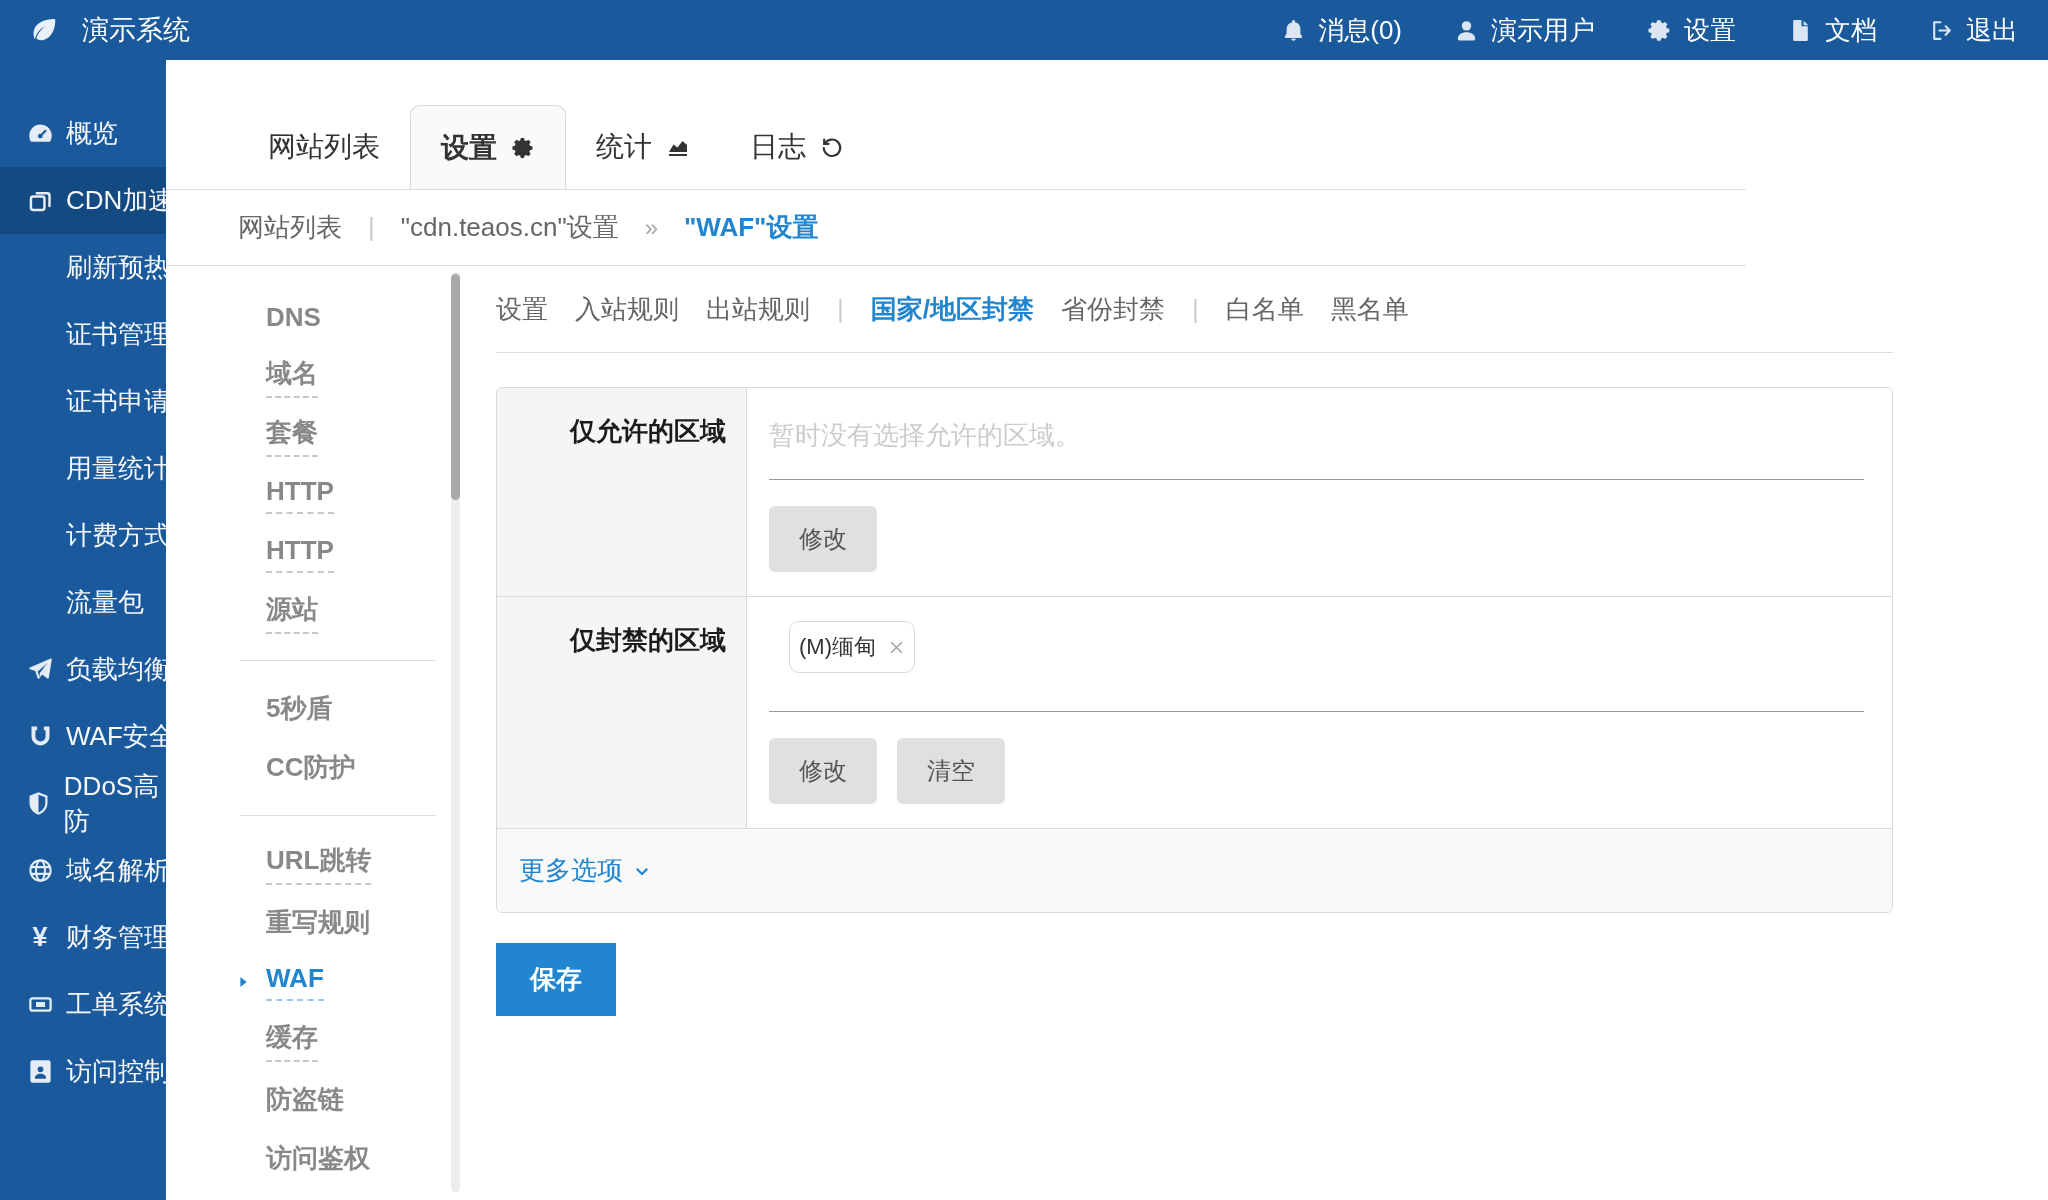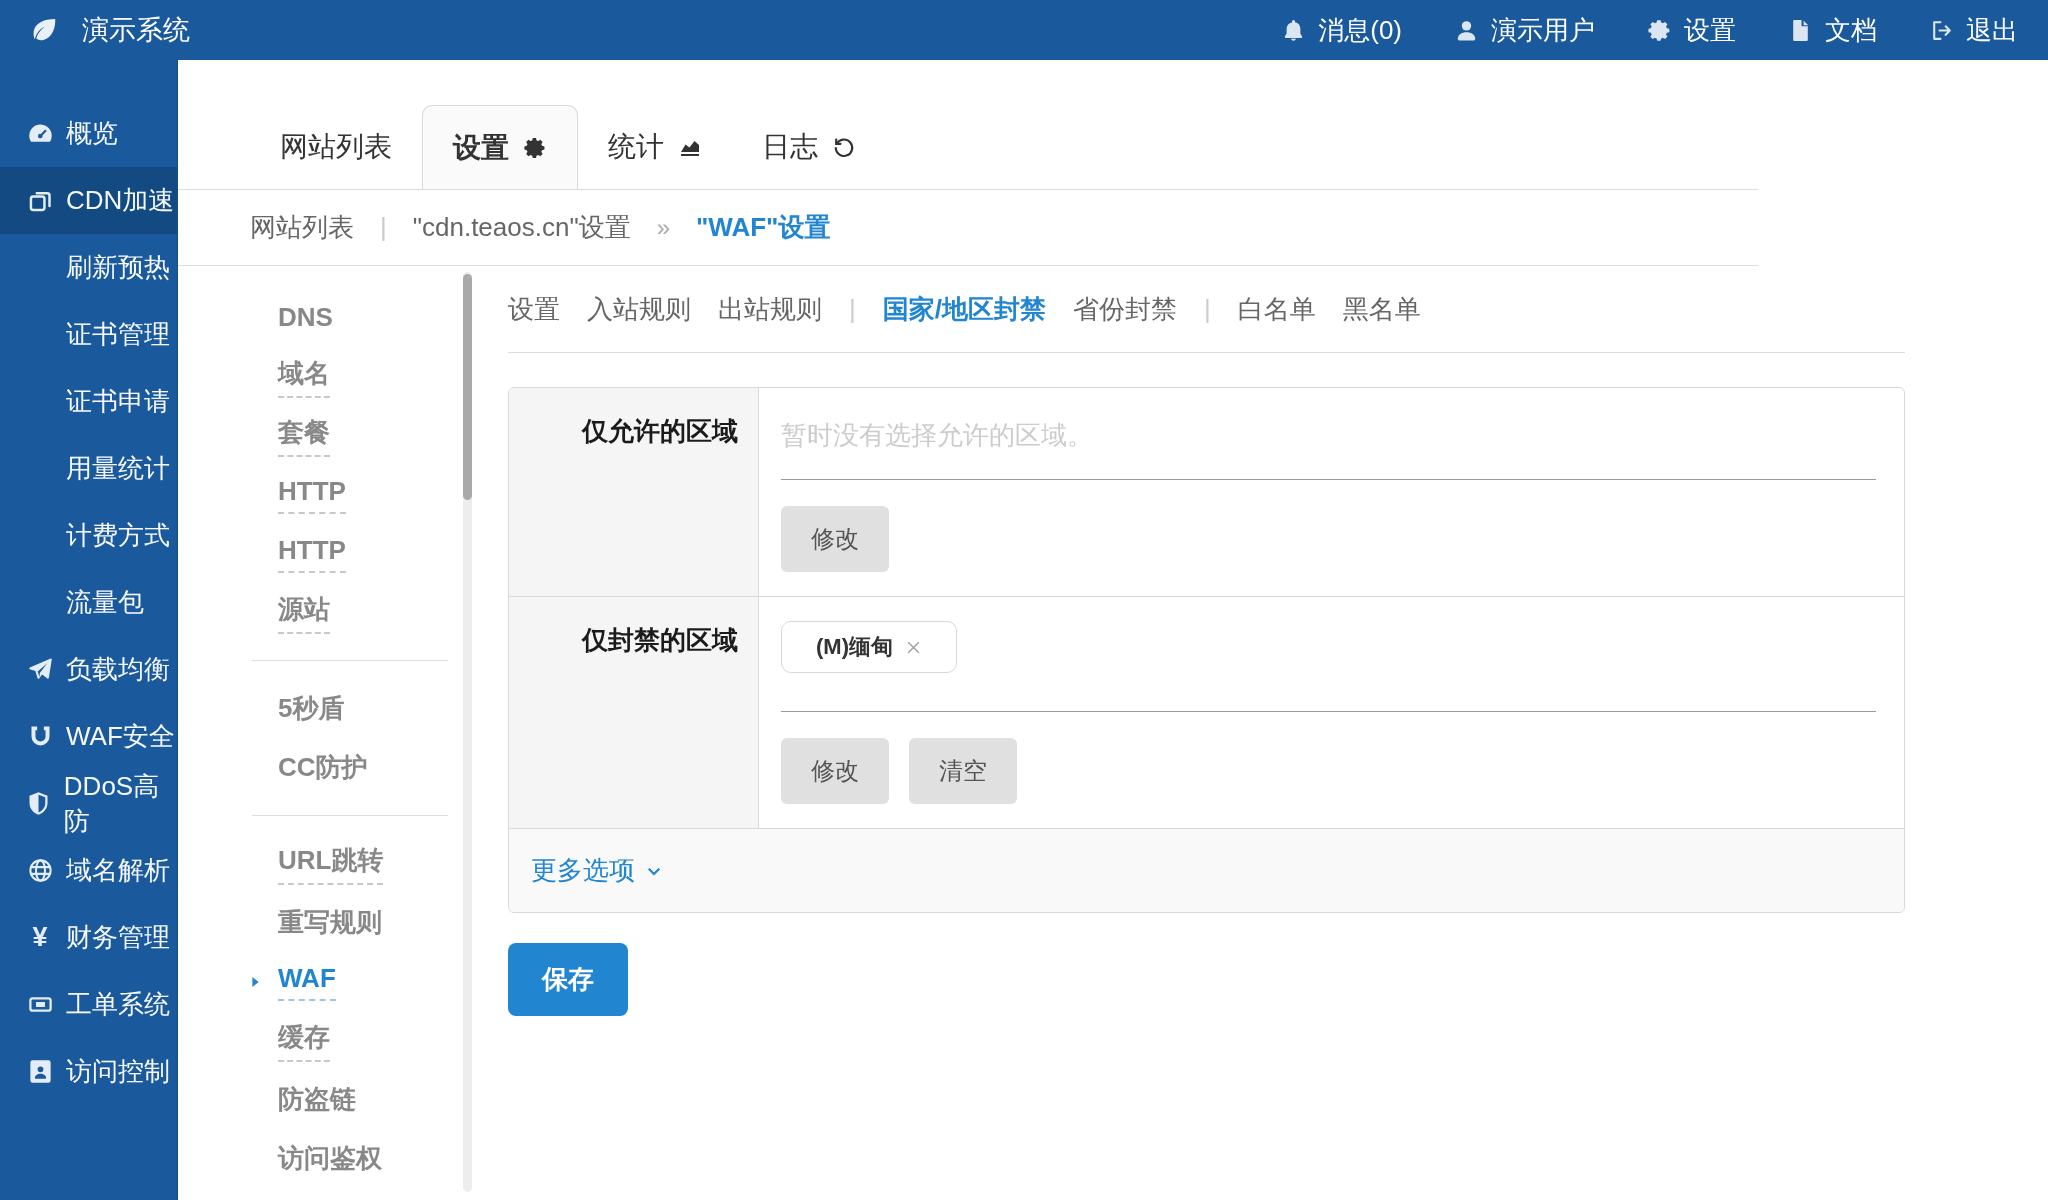--- a/index.html
+++ b/index.html
@@ -22,21 +22,21 @@
   .side-item { height:67px; display:flex; align-items:center; color:rgba(255,255,255,.96);
                font-size:26px; cursor:pointer; }
   .side-item .side-icon { width:32px; margin-left:24px; margin-right:10px; display:flex; justify-content:center; }
   .side-item .side-icon svg { width:27px; height:27px; fill:#e4ecf6; }
   .side-item .side-icon svg.stroked { fill:none; stroke:#e4ecf6; }
   .side-item.child { padding-left:66px; }
   .side-item.active { background:#134a82; }
   .yen-glyph { font-size:27px; font-weight:bold; color:#e4ecf6; }
 
   
-  .main { position:absolute; left:178px; top:60px; width:1580px; height:1140px; background:#fff; }
+  .main { position:absolute; left:166px; top:60px; width:1580px; height:1140px; background:#fff; }
 
   .site-tabs { height:130px; border-bottom:1px solid #dcdcdc; display:flex; align-items:flex-end; padding-left:72px; }
   .site-tab { height:84px; display:flex; align-items:center; gap:14px; padding:0 30px;
               font-size:28px; color:#333; cursor:pointer; }
   .site-tab.active { background:#fafafa; border:1px solid #d9d9d9; border-bottom:none;
                      border-radius:10px 10px 0 0; font-weight:bold; }
   .site-tab svg { width:24px; height:24px; fill:#333; }
   .site-tab svg.stroked { fill:none; stroke:#333; }
 
   .breadcrumb { height:76px; border-bottom:1px solid #dcdcdc; display:flex; align-items:center;
@@ -74,29 +74,29 @@
   .form-table { margin-top:34px; border:1px solid #d9d9d9; border-radius:6px; overflow:hidden; }
   .frow { display:flex; }
   .frow + .frow { border-top:1px solid #d9d9d9; }
   .flabel { width:250px; background:#f5f5f5; border-right:1px solid #d9d9d9; padding:26px 20px 26px 28px;
             font-size:26px; font-weight:bold; color:#1b1b1b;text-align:right; }
   .fvalue { flex:1; padding:24px 28px 24px 22px; }
   .fdisplay { padding:6px 0 26px 0; border-bottom:1px solid #9a9a9a; }
   .fdisplay.tags { padding:0 0 38px 0; }
   .placeholder { font-size:26px; color:#ccc; }
   .tag { display:inline-flex; align-items:center; gap:12px; background:#fff; border:1px solid #d9d9d9;
-         border-radius:10px; padding:10px 34px; font-size:22px; font-weight:bold; color:#333; }
+         border-radius:10px; padding:10px 9px; font-size:22px; font-weight:normal; color:#333;margin-left:20px; }
   .tag svg { width:17px; height:17px; fill:#9e9e9e; cursor:pointer; }
   .fbuttons { margin-top:26px; display:flex; gap:20px; }
   .btn-gray { background:#e0e0e0; border:none; border-radius:6px; padding:17px 30px; font-size:24px;
               color:#555; font-family:inherit; cursor:pointer; }
   .ffooter { border-top:1px solid #d9d9d9; background:#f9f9f9; padding:24px 28px 24px 22px; }
   .more-link { display:inline-flex; align-items:center; gap:10px; font-size:26px; color:#2185d0; cursor:pointer; }
   .more-link svg { width:18px; height:18px; fill:none; stroke:#2185d0; stroke-width:3; }
-  .btn-save { margin-top:30px; background:#2185d0; color:#fff; border:none; border-radius:8px;
+  .btn-save { margin-top:30px; background:#2185d0; color:#fff; border:none; border-radius:0;
               padding:19px 34px; font-size:26px; font-weight:bold; font-family:inherit; cursor:pointer;text-align:center; }
 </style>
 </head>
 <body>
 
 <div class="app">
 
   <header class="topbar">
     <div class="brand">
       <svg viewBox="0 0 24 24">

